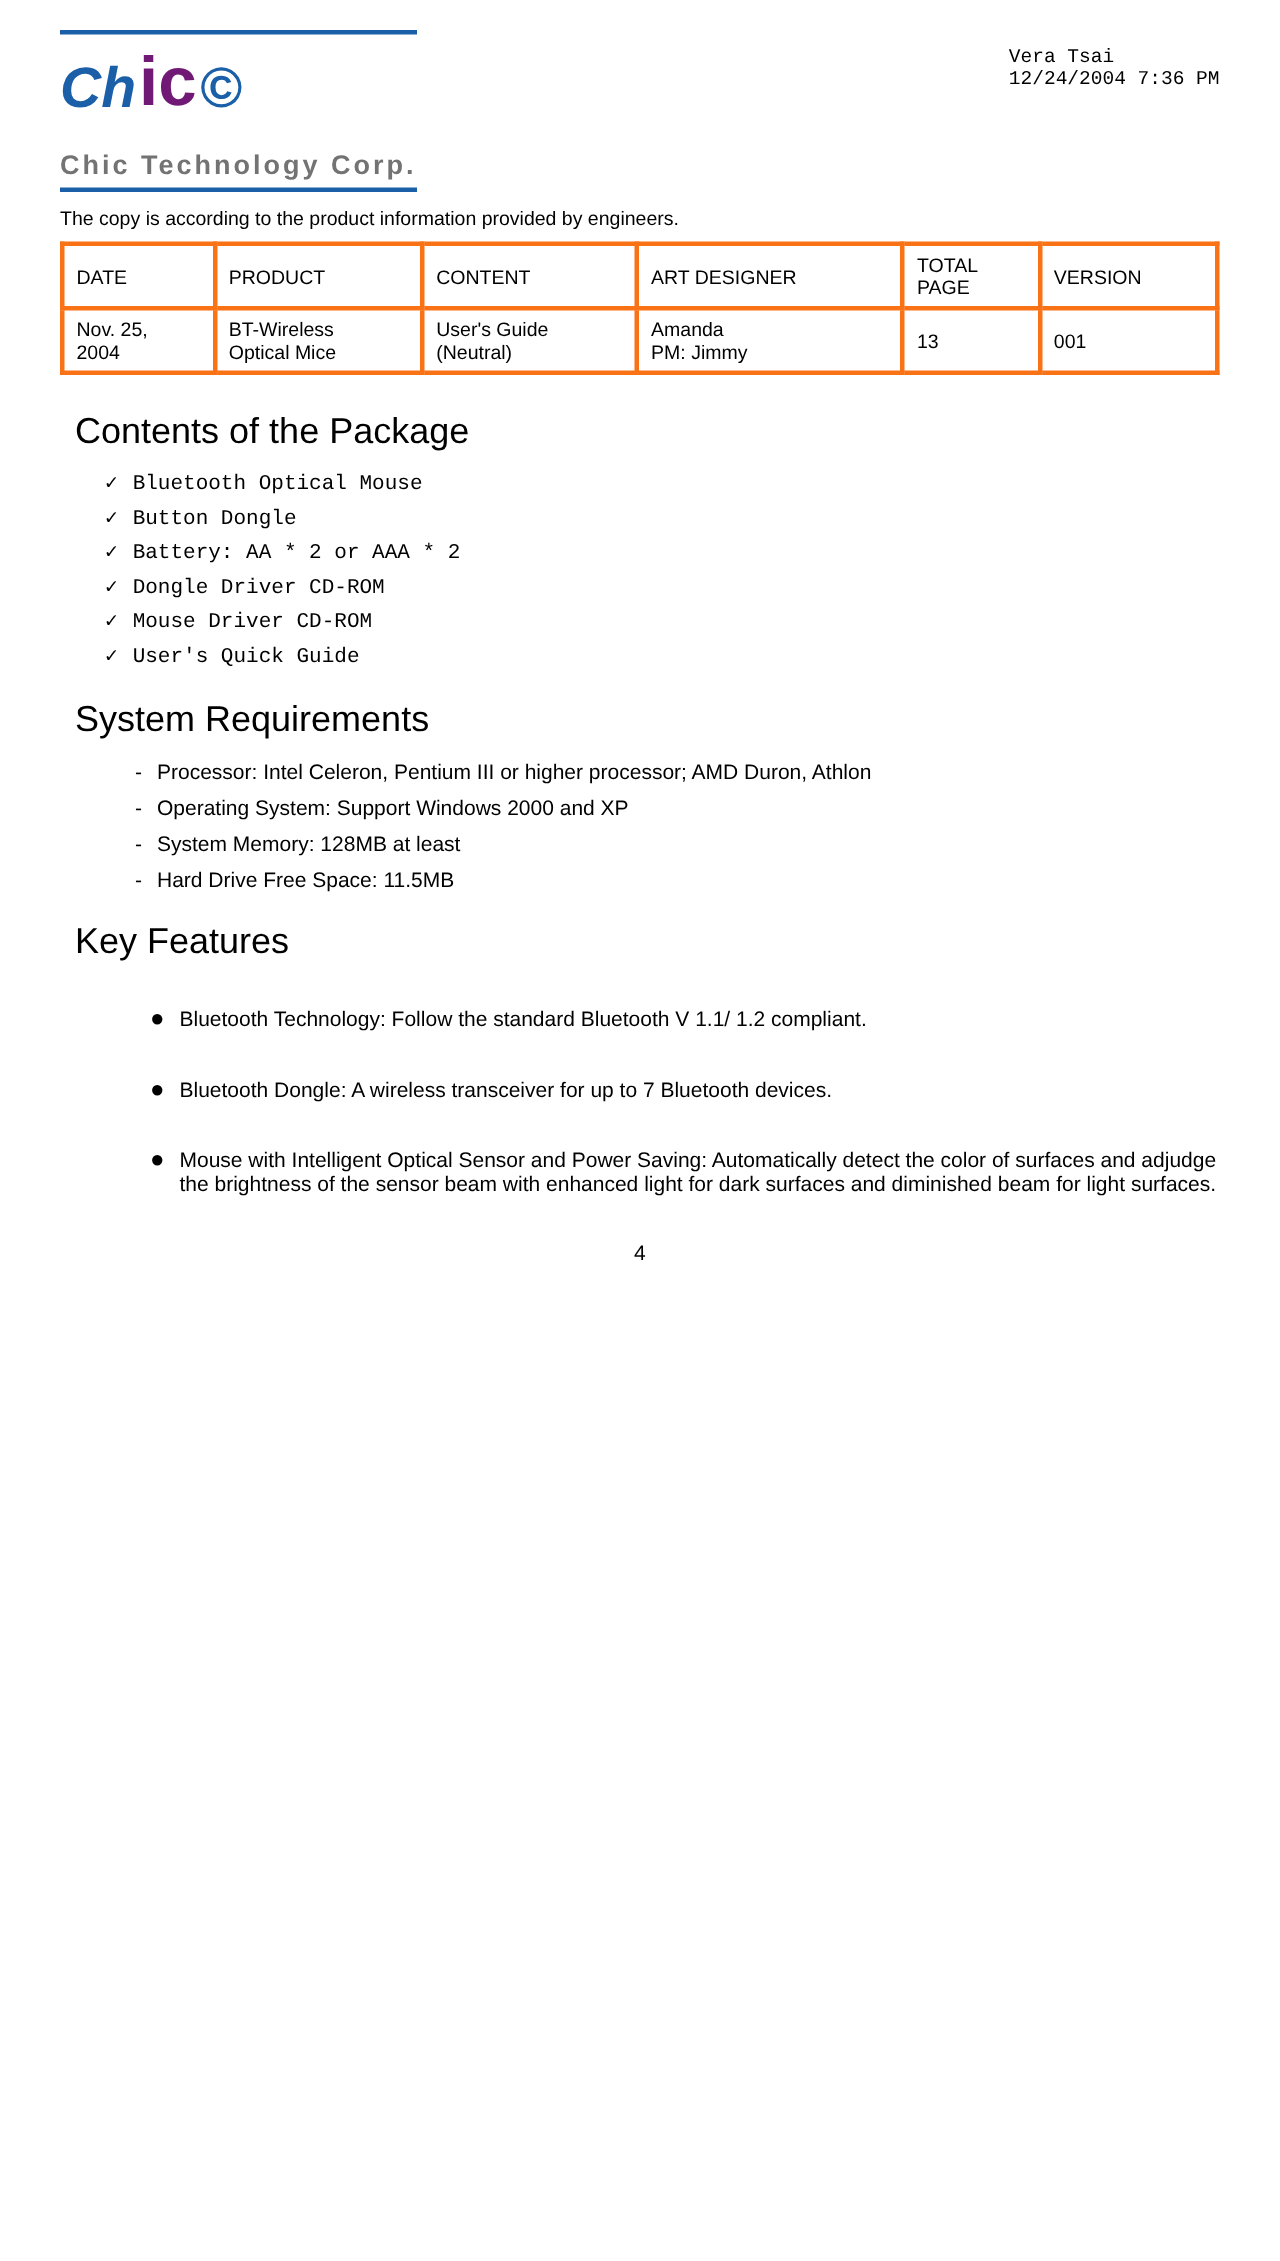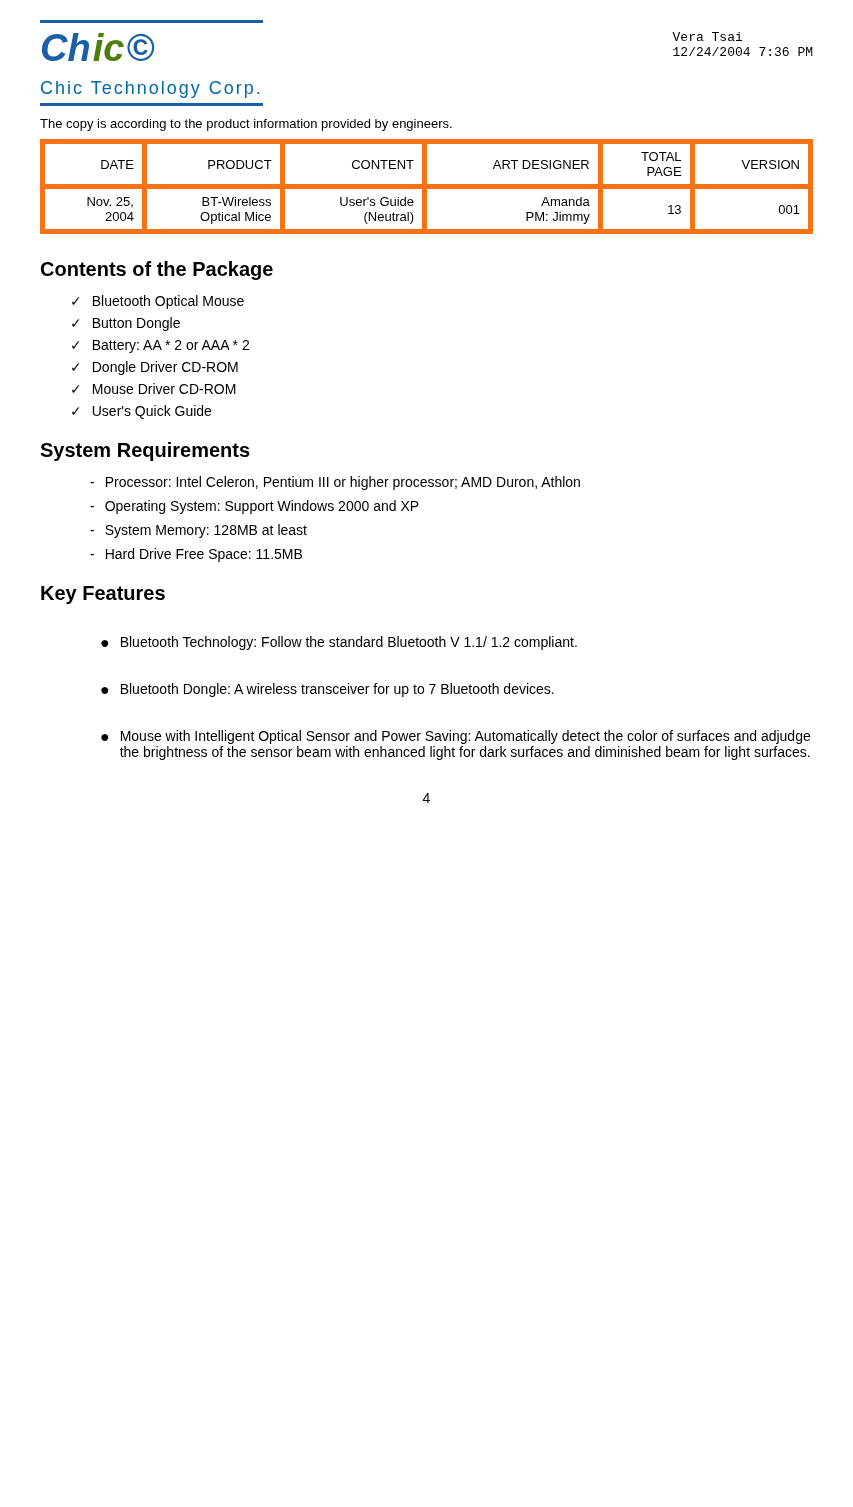--- a/index.html
+++ b/index.html
@@ -18,24 +18,24 @@
       align-items: flex-start;
       margin-bottom: 10px;
     }
     .logo-area {
       display: flex;
       flex-direction: column;
       align-items: flex-start;
     }
     .logo-corp {
       font-size: 18px;
-      font-weight: normal;
-      color: #0369a1;
+      font-weight: bold;
+      color: #737373;
       letter-spacing: 2px;
-      margin-top: 8px;
+      margin-top: 19px;
     }
     .logo-border {
       border-top: 3px solid #1a5fa8;
       border-bottom: 3px solid #1a5fa8;
       padding: 4px 0;
     }
     .header-right {
       text-align: left;
       font-family: 'Courier New', monospace;
       font-size: 13px;
@@ -45,45 +45,47 @@
       font-size: 13px;
       margin-bottom: 8px;
     }
     table.doc-table {
       border-collapse: collapse;
       width: 100%;
       margin-bottom: 24px;
       font-size: 13px;
     }
     table.doc-table th, table.doc-table td {
-      border: 5px solid #f97316;
+      border: 3px solid #f97316;
       padding: 5px 8px;
-      text-align: right;
+      text-align: left;
       vertical-align: middle;
     }
     table.doc-table th {
       font-weight: normal;
       background: #fff;
     }
     .section-title {
-      font-size: 20px;
-      font-weight: bold;
+      font-size: 24px;
+      font-weight: normal;
       margin-bottom: 12px;
       margin-top: 20px;
+      margin-left: 10px;
     }
     .checklist {
       list-style: none;
       padding-left: 30px;
       margin-bottom: 20px;
     }
     .checklist li {
       margin-bottom: 6px;
       display: flex;
       align-items: center;
       gap: 10px;
+      font-family: Liberation Mono, monospace;
     }
     .checklist li::before {
       content: '✓';
       font-size: 14px;
       color: #000;
       flex-shrink: 0;
     }
     .dash-list {
       list-style: none;
       padding-left: 50px;
@@ -123,21 +125,21 @@
     .spacer { margin-top: 16px; }
   </style>
 </head>
 <body>
 
 <div class="header">
   <div class="logo-area">
     <div class="logo-border">
       <div style="display:flex;align-items:flex-end;gap:2px;">
         <span style="font-size:38px;font-weight:900;font-style:italic;color:#1a5fa8;font-family:Arial;">Ch</span>
-          <span style="font-size:38px;font-weight:900;font-style:italic;color:#4d7c0f;font-family:Arial;">ic</span>
+          <span style="font-size:46px;font-weight:900;color:#701a75;font-family:Arial;">ic</span>
           <span style="font-size:38px;font-weight:900;font-style:italic;color:#1a5fa8;font-family:Arial;"> ©</span>
       </div>
       <div class="logo-corp">Chic Technology Corp.</div>
     </div>
   </div>
   <div class="header-right">
     <div>Vera Tsai</div>
     <div>12/24/2004  7:36 PM</div>
   </div>
 </div>

